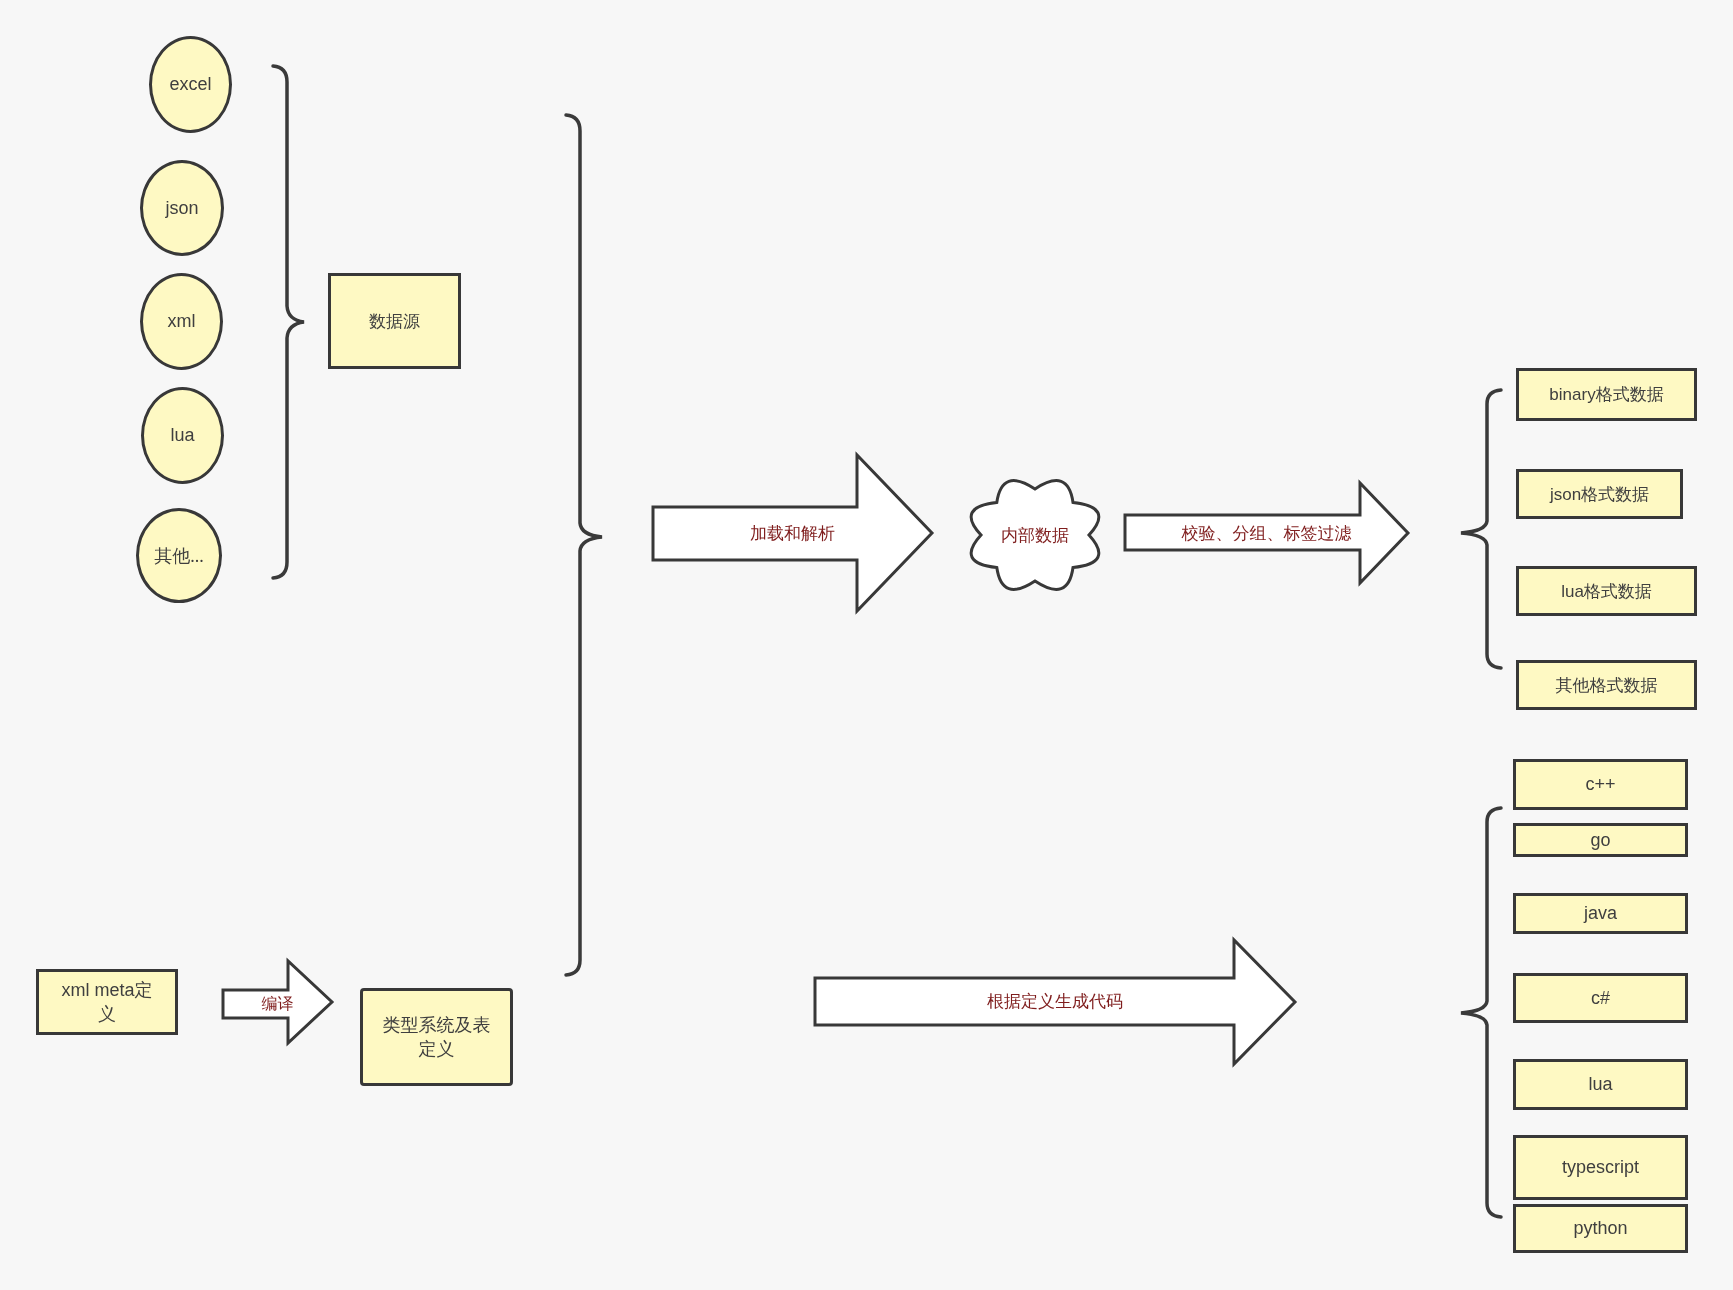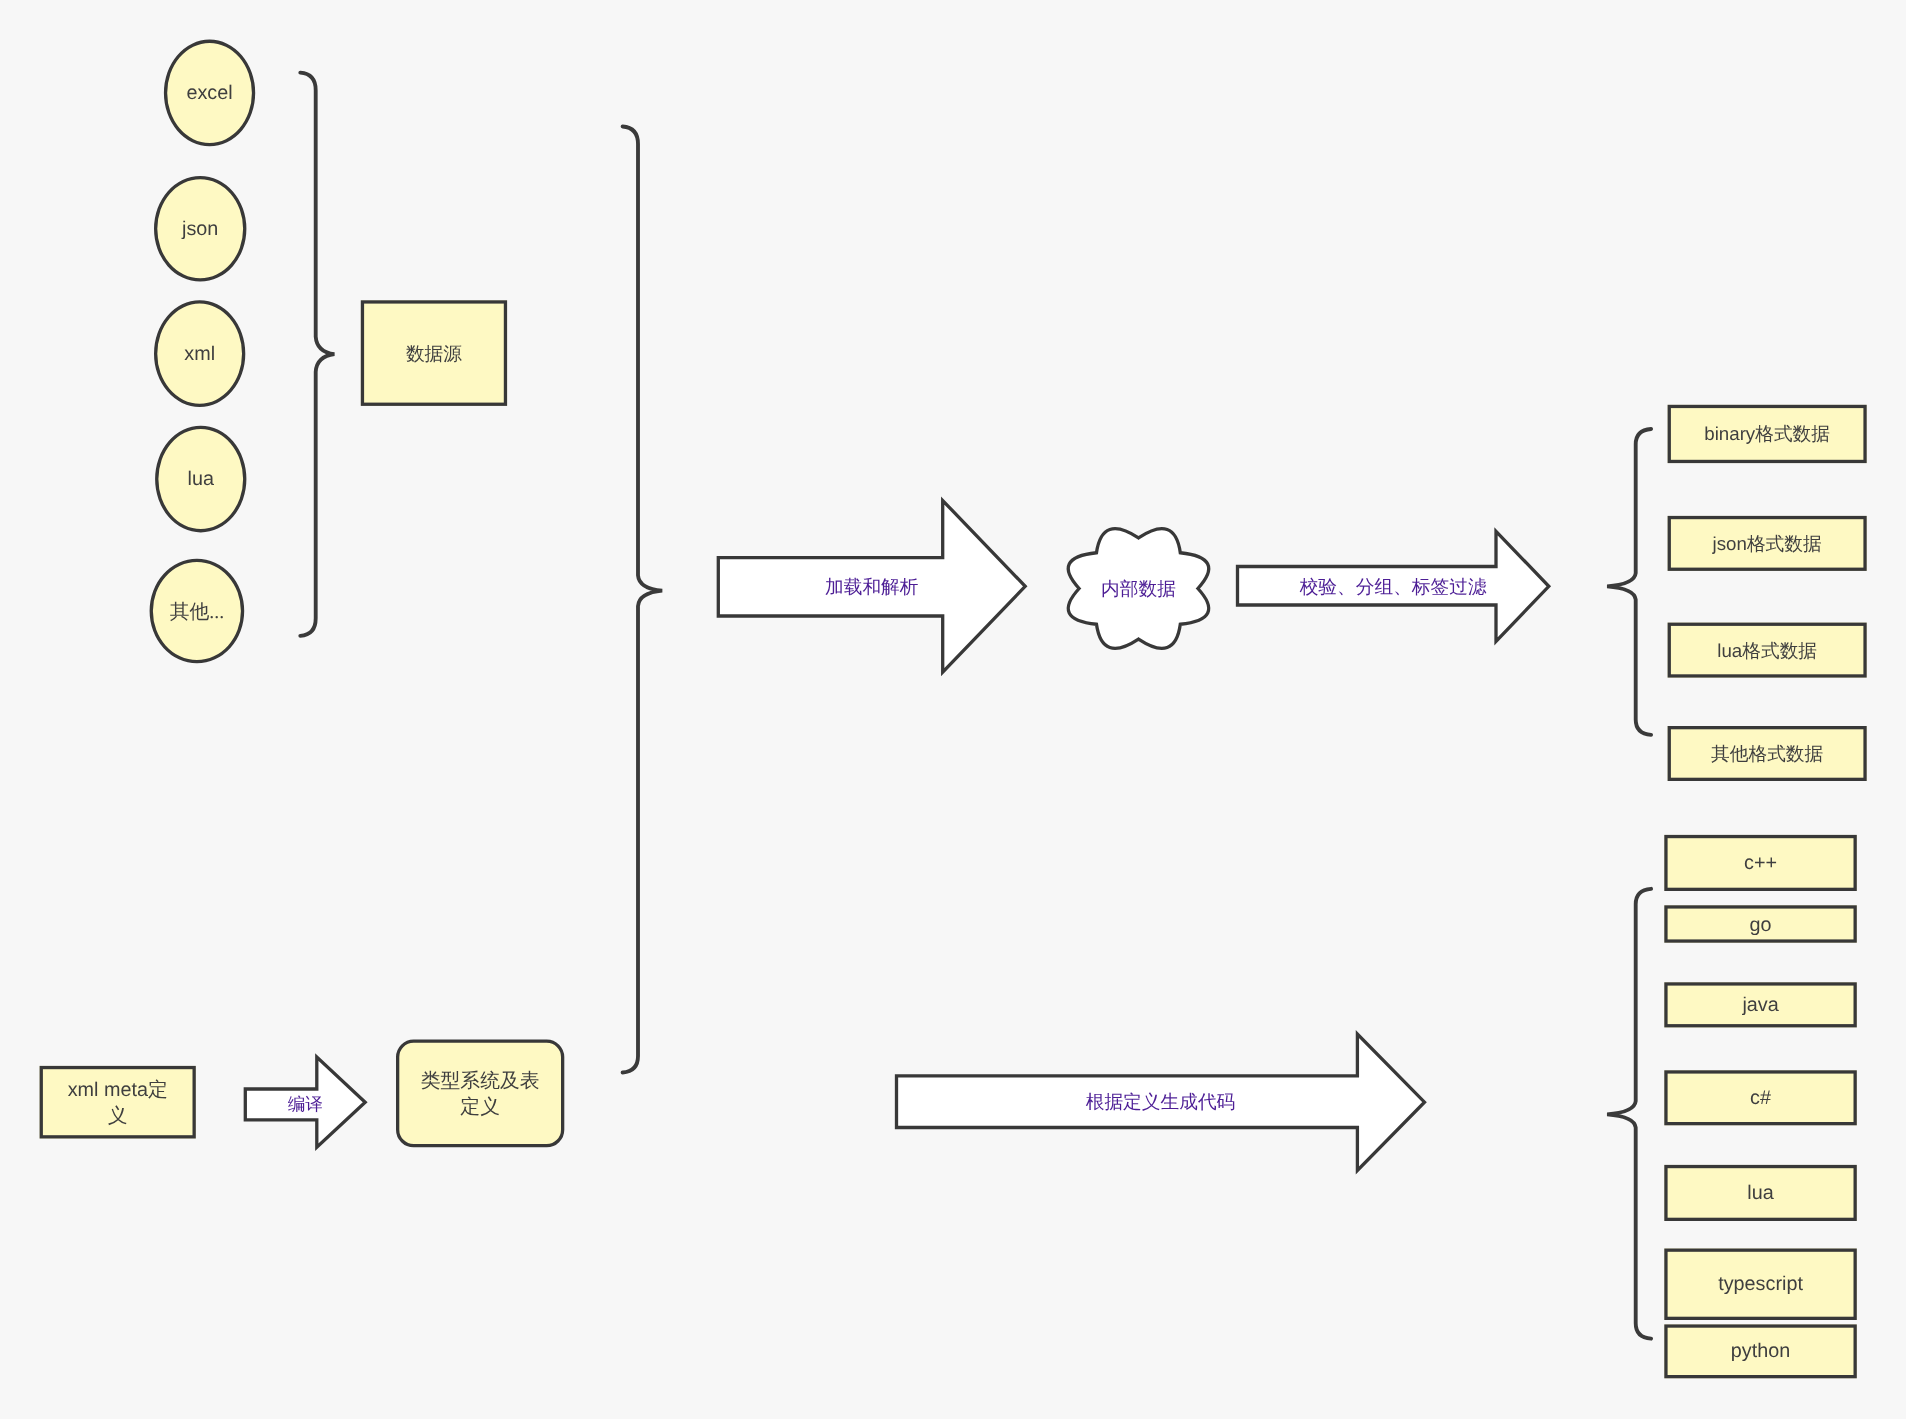--- a/index.html
+++ b/index.html
@@ -10,25 +10,25 @@
     color:#3f3f3f;
   }
   .layer{position:absolute;left:0;top:0;}
   .node{
     position:absolute;box-sizing:border-box;background:#fef9c3;
     border:3px solid #383838;display:flex;align-items:center;justify-content:center;
     text-align:center;color:#3f3f3f;z-index:2;
   }
   .ellipse{border-radius:50%;font-size:18px;}
   .rect{font-size:17px;}
-  .rounded{border-radius:16px;}
+  .rounded{border-radius:4px;margin-top:43px;}
   .preline{white-space:pre-line;line-height:1.35;}
   .lbl{
     position:absolute;display:flex;align-items:center;justify-content:center;
-    text-align:center;font-size:17px;color:#4c1d95;z-index:3;pointer-events:none;
+    text-align:center;font-size:17px;color:#7f1d1d;z-index:3;pointer-events:none;
   }
   svg{z-index:1;}
   .shape{fill:#ffffff;stroke:#383838;stroke-width:3px;stroke-linejoin:miter;}
   .brace{fill:none;stroke:#3a3a3a;stroke-width:3.5px;stroke-linecap:round;}
 </style>
 </head>
 <body>
 
 <svg class="layer" width="1733" height="1290" viewBox="0 0 1733 1290">
 
@@ -67,21 +67,21 @@
 定义</div>
 
 <div class="lbl" style="left:653px;top:513px;width:279px;height:40px;">加载和解析</div>
 <div class="lbl" style="left:1125px;top:513px;width:283px;height:40px;">校验、分组、标签过滤</div>
 <div class="lbl" style="left:223px;top:984px;width:109px;height:40px;font-size:16px;">编译</div>
 <div class="lbl" style="left:815px;top:981px;width:480px;height:40px;">根据定义生成代码</div>
 
 <div class="lbl" style="left:980px;top:515px;width:110px;height:40px;">内部数据</div>
 
 <div class="node rect" style="left:1516px;top:368px;width:181px;height:53px;">binary格式数据</div>
-<div class="node rect" style="left:1516px;top:469px;width:181px;height:50px;">json格式数据</div>
+<div class="node rect" style="left:1516px;top:469px;width:167px;height:50px;">json格式数据</div>
 <div class="node rect" style="left:1516px;top:566px;width:181px;height:50px;">lua格式数据</div>
 <div class="node rect" style="left:1516px;top:660px;width:181px;height:50px;">其他格式数据</div>
 
 <div class="node rect" style="left:1513px;top:759px;width:175px;height:51px;font-size:18px;">c++</div>
 <div class="node rect" style="left:1513px;top:823px;width:175px;height:34px;font-size:18px;">go</div>
 <div class="node rect" style="left:1513px;top:893px;width:175px;height:41px;font-size:18px;">java</div>
 <div class="node rect" style="left:1513px;top:973px;width:175px;height:50px;font-size:18px;">c#</div>
 <div class="node rect" style="left:1513px;top:1059px;width:175px;height:51px;font-size:18px;">lua</div>
 <div class="node rect" style="left:1513px;top:1135px;width:175px;height:65px;font-size:18px;">typescript</div>
 <div class="node rect" style="left:1513px;top:1204px;width:175px;height:49px;font-size:18px;">python</div>

